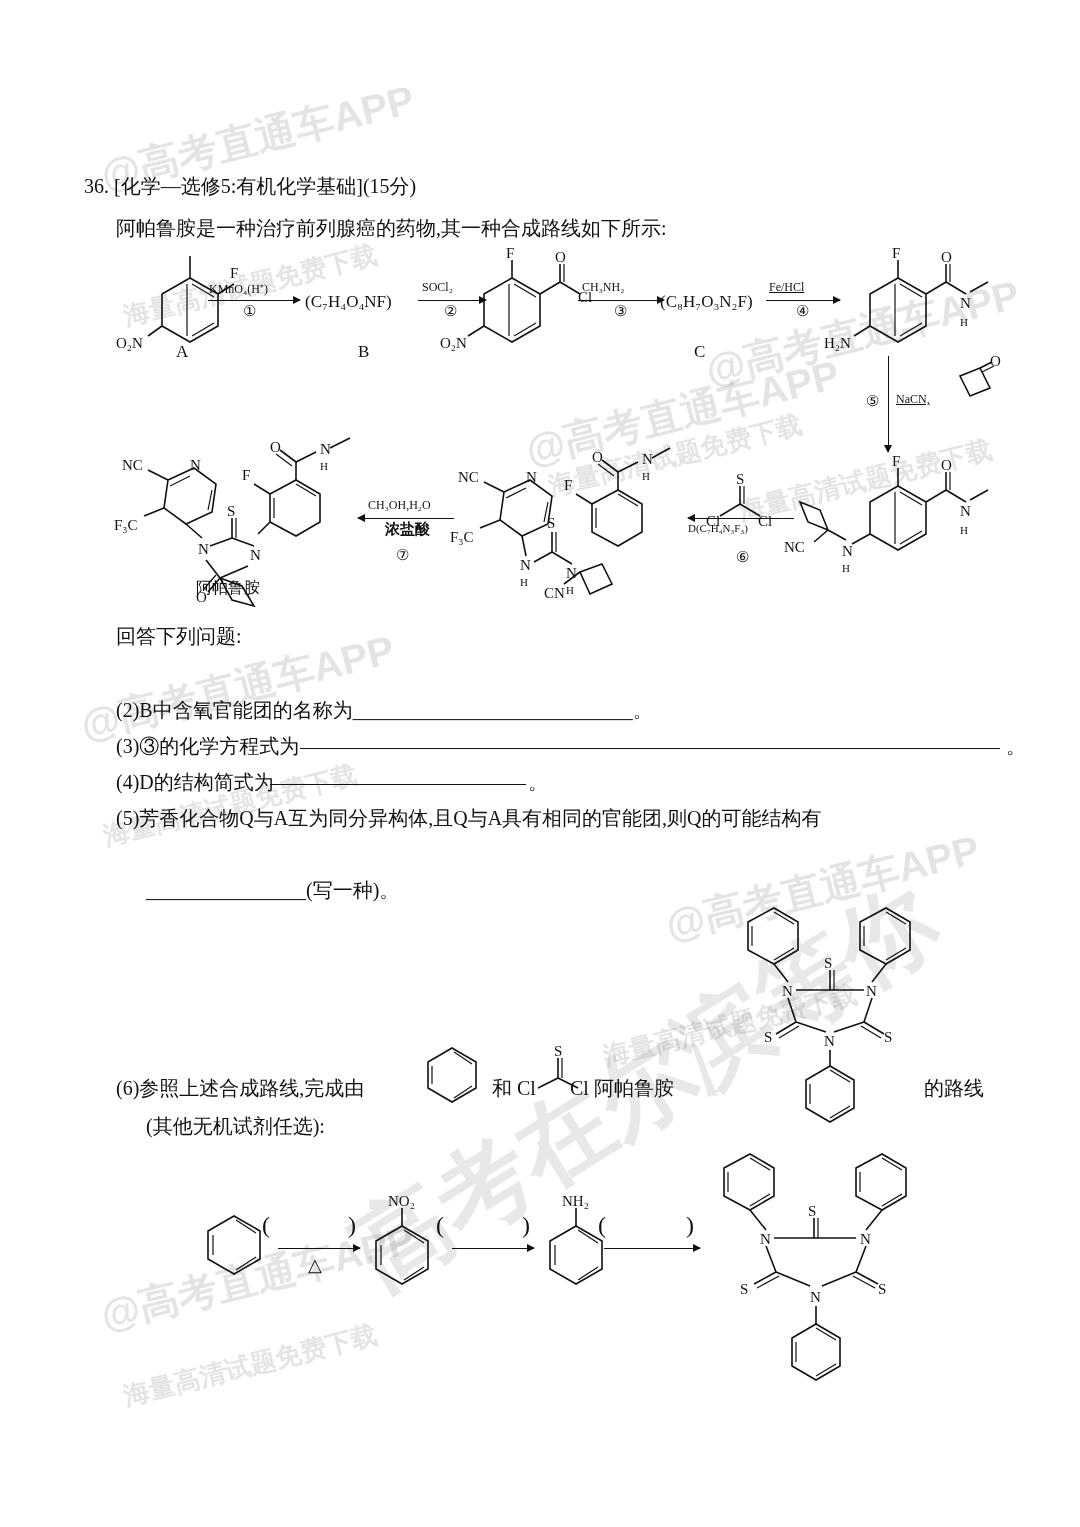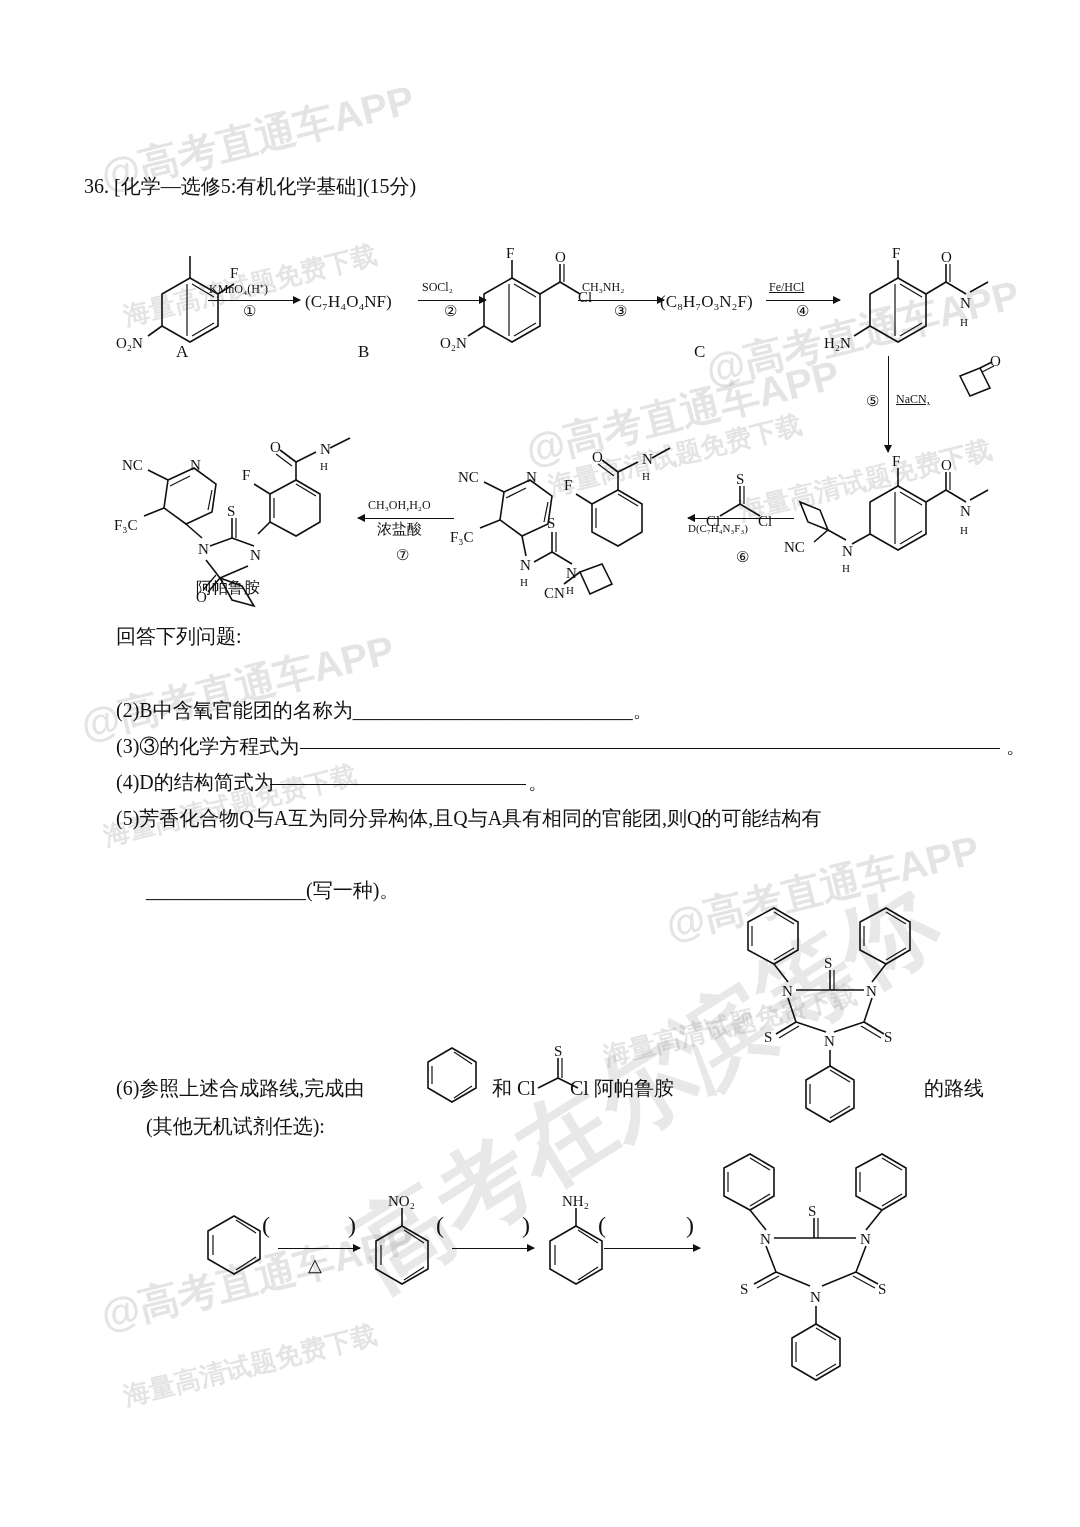--- a/index.html
+++ b/index.html
@@ -74,20 +74,21 @@
       <div class="wm mid" style="left: 600px; top: 1040px; transform: rotate(-14deg);">海量高清试题免费下载</div>
       <div class="wm big" style="left: 95px; top: 1290px; transform: rotate(-14deg);">@高考直通车APP</div>
       <div class="wm mid" style="left: 120px; top: 1380px; transform: rotate(-14deg);">海量高清试题免费下载</div>
       <div class="wm huge" style="left: 330px; top: 1210px; transform: rotate(-32deg);">高考在尔滨等你</div>
     </div>
 
   <div class="tline" style="left:84px;top:166px;">
     <span>36.</span>
     <span>[化学—选修5:有机化学基础](15分)</span>
   </div>
+  <div class="tline" style="left:116px;top:208px;">阿帕鲁胺是一种治疗前列腺癌的药物,其一种合成路线如下所示:</div>
 
   <svg class="chem" style="left:130px;top:248px;" width="120" height="105">
 
     <polygon class="st" points="60,30 88,46 88,78 60,94 32,78 32,46"></polygon>
     <line class="st2" x1="57" y1="36" x2="57" y2="88"></line>
     <line class="st2" x1="62" y1="36" x2="84" y2="49"></line>
     <line class="st2" x1="62" y1="88" x2="84" y2="75"></line>
 
     <line class="st" x1="60" y1="30" x2="60" y2="8"></line>
 
@@ -245,21 +246,21 @@
     <line class="st" x1="166" y1="20" x2="150" y2="8"></line>
     <line class="st2" x1="162" y1="24" x2="146" y2="12"></line>
     <text class="atxt" x="140" y="10">O</text>
     <text class="atxt" x="190" y="12">N</text>
     <text class="atxt sm" x="190" y="28">H</text>
     <line class="st" x1="200" y1="6" x2="218" y2="-4"></line>
   </svg>
 
   <div class="arrow left" style="left:358px;top:518px;width:96px;"></div>
   <div class="lbl small" style="left:368px;top:498px;">CH₃OH,H₂O</div>
-  <div class="lbl" style="left:377px;top:520px;font-size:15px;font-weight:normal;">浓盐酸</div>
+  <div class="lbl" style="left:385px;top:520px;font-size:15px;font-weight:bold;">浓盐酸</div>
   <div class="lbl" style="left:396px;top:546px;">⑦</div>
 
   <svg class="chem" style="left:128px;top:442px;" width="260" height="150">
 
     <polygon class="st" points="40,38 66,26 88,42 84,70 58,82 36,66"></polygon>
     <line class="st2" x1="42" y1="44" x2="62" y2="34"></line>
     <line class="st2" x1="84" y1="48" x2="80" y2="68"></line>
     <text class="atxt" x="62" y="28">N</text>
     <line class="st" x1="40" y1="38" x2="20" y2="28"></line>
     <text class="atxt" x="-6" y="28">NC</text>

